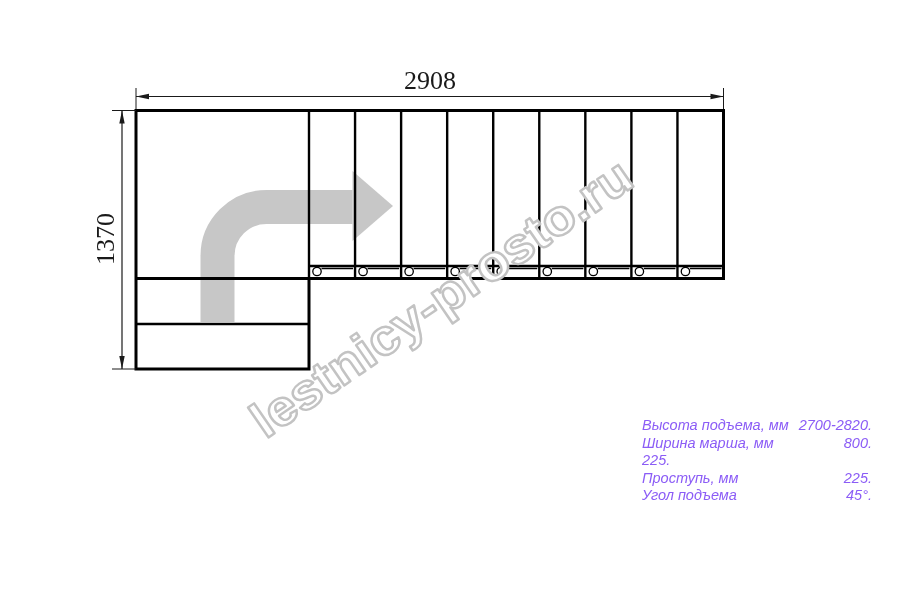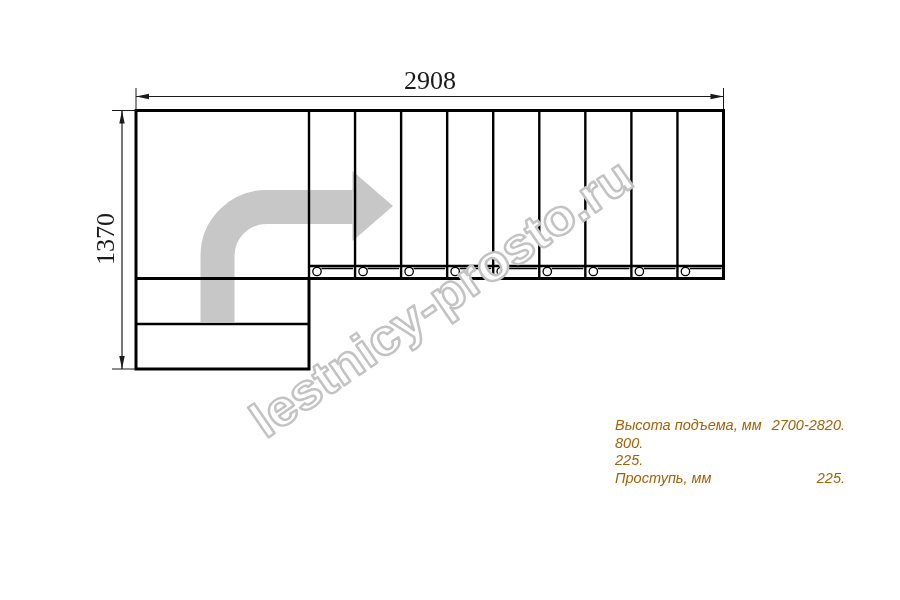--- a/index.html
+++ b/index.html
@@ -11,24 +11,24 @@
     font-family: "Liberation Sans", sans-serif;
   }
   #plan-svg { position: absolute; left: 0; top: 0; }
   .dim-text {
     font-family: "Liberation Serif", serif;
     font-size: 26px;
     fill: #1a1a1a;
   }
   .spec-table {
     position: absolute;
-    left: 615px; top: 417px;
+    left: 642px; top: 417px;
     width: 230px;
     font: italic 14.5px/17.6px "Liberation Sans", sans-serif;
-    color: #a16207;
+    color: #8b5cf6;
   }
   .spec-row { display: flex; justify-content: space-between; }
   .spec-label { white-space: nowrap; }
   .spec-value { text-align: left; white-space: nowrap; }
   .watermark-text {
     font-family: "Liberation Sans", sans-serif;
     font-weight: bold;
     font-size: 50px;
     stroke-linejoin: round;
   }
@@ -101,22 +101,27 @@
 
   <text x="451" y="312" transform="rotate(-34.5 451 312)" text-anchor="middle" class="watermark-text" fill="#ffffff" stroke-width="2.4" textLength="450" lengthAdjust="spacingAndGlyphs" stroke="#c3c3c3">lestnicy-prosto.ru</text>
 </svg>
 
 <div class="spec-table">
     <div class="spec-row">
       <span class="spec-label">Высота подъема, мм</span>
       <span class="spec-value">2700-2820.</span>
     </div>
     <div class="spec-row">
+      <span class="spec-label">Ширина марша, мм</span>
       <span class="spec-value">800.</span>
     </div>
     <div class="spec-row">
       <span class="spec-value">225.</span>
     </div>
     <div class="spec-row">
       <span class="spec-label">Проступь, мм</span>
       <span class="spec-value">225.</span>
     </div>
+    <div class="spec-row">
+      <span class="spec-label">Угол подъема</span>
+      <span class="spec-value">45°.</span>
+    </div>
   </div>
 
 </body></html>

